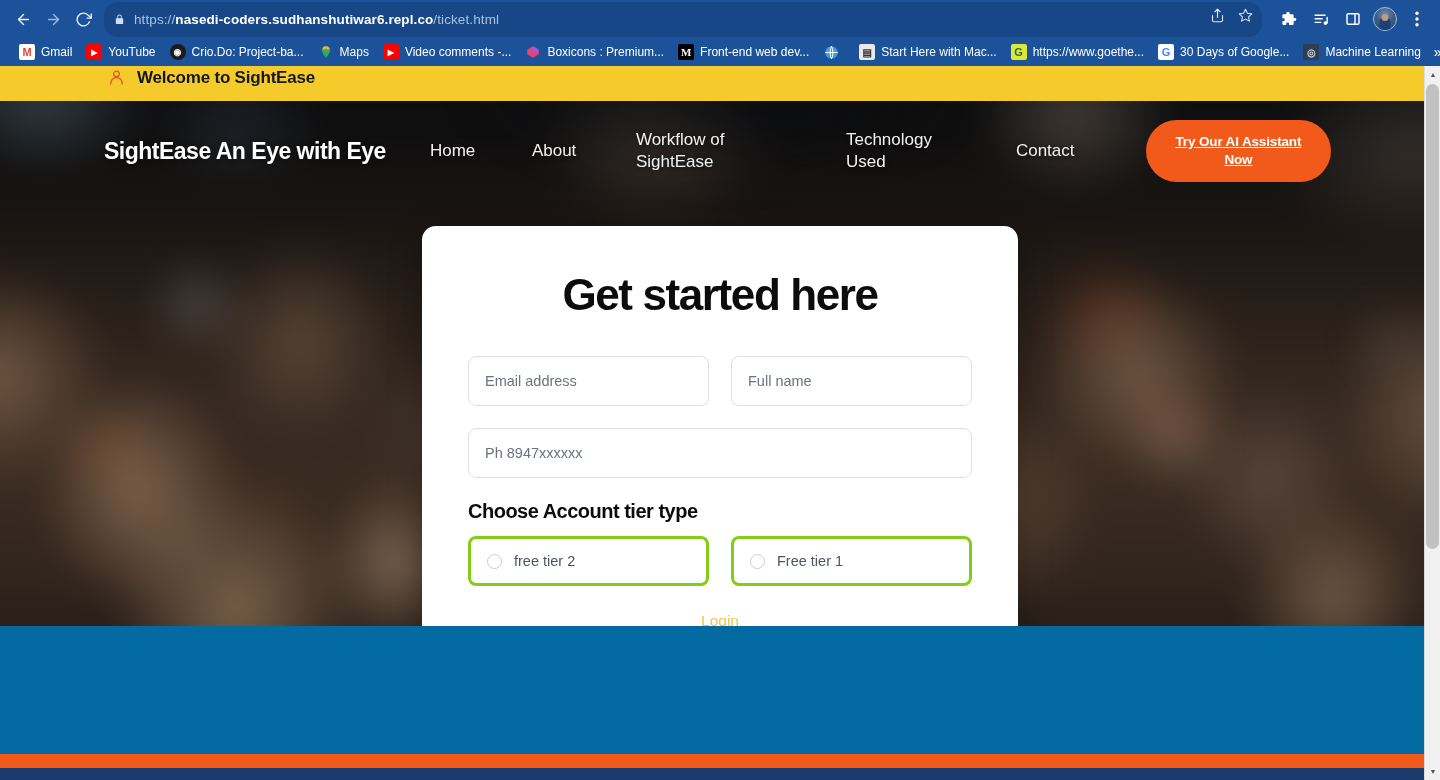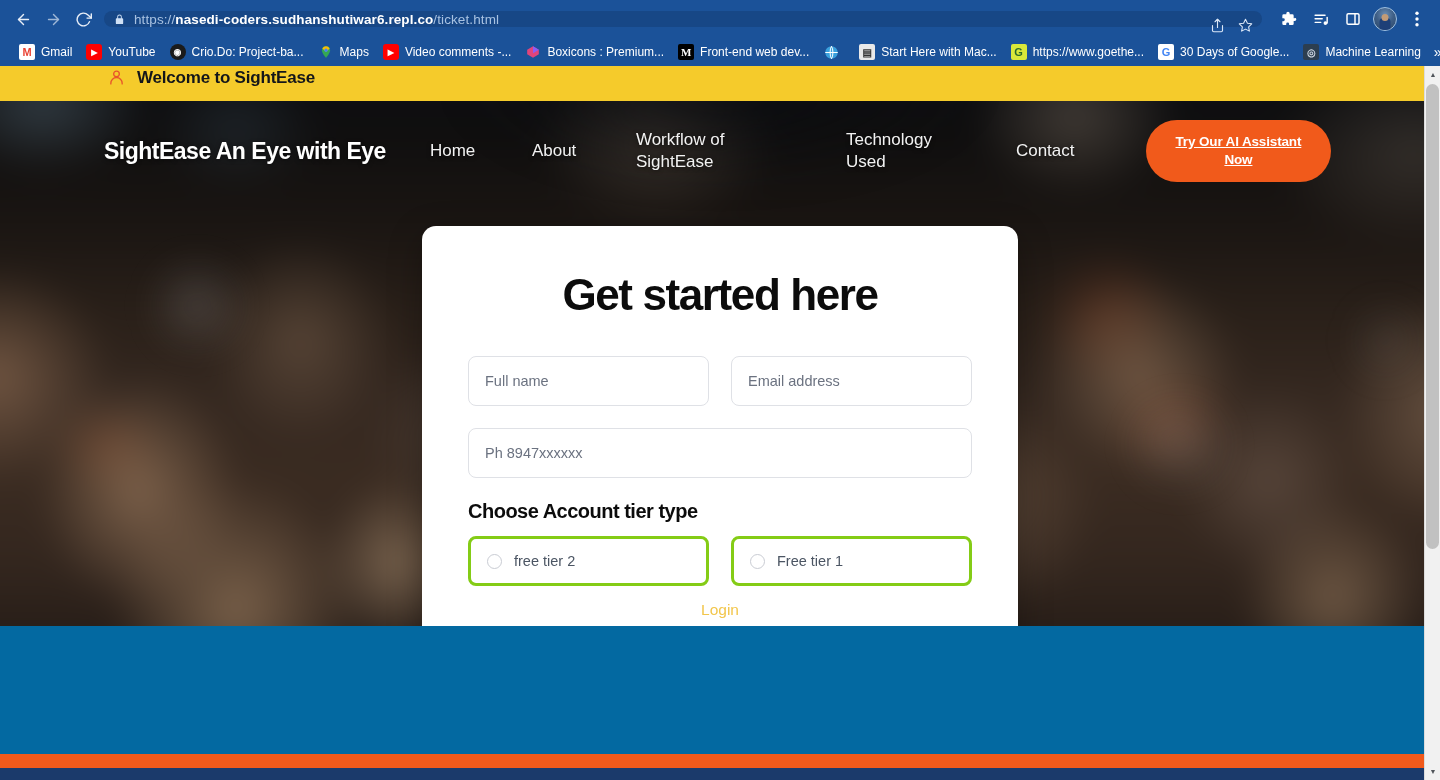--- a/index.html
+++ b/index.html
@@ -28,21 +28,21 @@
     width: 30px; height: 30px;
     display: flex; align-items: center; justify-content: center;
     color: #e8eef7;
     font-size: 17px; line-height: 1;
     border-radius: 50%;
     flex: none;
   }
   .nav-btn.disabled { color: #9fb7d6; }
   .omnibox {
     flex: 1;
-    height: 16px;
+    height: 35px;
     margin: 0 10px 0 6px;
     background: #174786;
     border-radius: 14px;
     display: flex; align-items: center;
     padding: 0 10px;
     min-width: 0;
     position: relative;
   }
   .lock-icon { flex: none; margin-right: 9px; display:flex; align-items:center;}
   .omnibox-url {
@@ -320,21 +320,21 @@
     border: 1.4px solid #c9ccd3;
     border-radius: 50%;
     flex: none;
   }
   .radio-label {
     font-size: 14.5px; color: #4b5563;
     white-space: nowrap; overflow: hidden; text-overflow: ellipsis;
   }
   .login-row {
     text-align: center;
-    margin-top: 15px;
+    margin-top: 26px;
   }
   .login-link {
     color: #F2C64B;
     font-size: 15.5px;
     text-decoration: none;
     font-weight: 500;
     cursor: pointer;
   }
 
   
@@ -549,22 +549,22 @@
         <a class="nav-link nav-link-contact">Contact</a>
       </div>
       <button class="cta-btn">Try Our AI Assistant Now</button>
     </div>
 
     <div class="card-wrap">
       <div class="signup-card">
         <div class="card-title">Get started here</div>
 
         <div class="field-row">
+          <input class="field" type="text" placeholder="Email address" style="">
           <input class="field" type="text" placeholder="Full name" style="">
-          <input class="field" type="text" placeholder="Email address" style="">
         </div>
 
         <div class="field-row">
           <input class="field field-full" type="text" placeholder="Ph 8947xxxxxx" style="">
         </div>
 
         <div class="section-label">Choose Account tier type</div>
 
         <div class="radio-row">
           <label class="radio-box">

